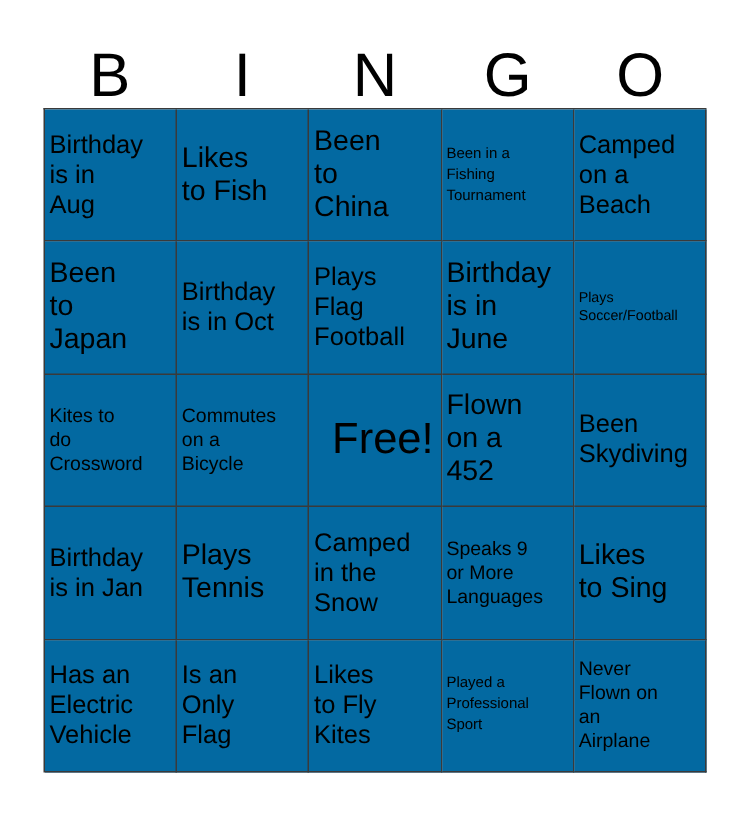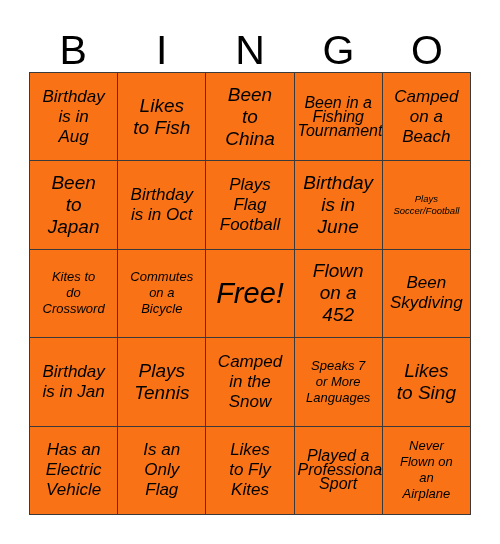--- a/index.html
+++ b/index.html
@@ -55,39 +55,37 @@
   .bingo-row {
     display: contents;
   }
   .bingo-cell {
     border-right: 1.5px solid #3a3a3a;
     border-bottom: 1.5px solid #3a3a3a;
     box-sizing: border-box;
     display: flex;
     align-items: center;
     justify-content: center;
-    text-align: center;
     padding: 1px 3px;
-    background: #f97316;
+    background: #0369a1;
     overflow: hidden;
-    font-style: italic;
   }
   .cell-text {
     display: block;
     width: 100%;
     white-space: pre-line;
     color: #000000;
   }
 
   
-  .size-xl  { font-size: 29px; line-height: 32px; }
+  .size-xl  { font-size: 29px; line-height: 32px; margin-left: 12px; }
   .size-lg  { font-size: 19px; line-height: 22px; }
   .size-md  { font-size: 17px; line-height: 20px; }
   .size-sm  { font-size: 13px; line-height: 16px; }
-  .size-xs  { font-size: 16px; line-height: 14px; }
+  .size-xs  { font-size: 10px; line-height: 14px; }
   .size-xxs { font-size: 9.5px; line-height: 12px; }
 </style>
 </head>
 <body>
 
 <div id="bingo-card">
 
   <div id="bingo-header">
     <div class="header-letter">B</div>
     <div class="header-letter">I</div>
@@ -184,21 +182,21 @@
       <div class="bingo-cell">
           <span class="cell-text size-lg">Plays
 Tennis</span>
         </div>
       <div class="bingo-cell">
           <span class="cell-text size-md">Camped
 in the
 Snow</span>
         </div>
       <div class="bingo-cell">
-          <span class="cell-text size-sm">Speaks 7
+          <span class="cell-text size-sm">Speaks 9
 or More
 Languages</span>
         </div>
       <div class="bingo-cell">
           <span class="cell-text size-lg">Likes
 to Sing</span>
         </div>
     </div>
 
     <div class="bingo-row">

